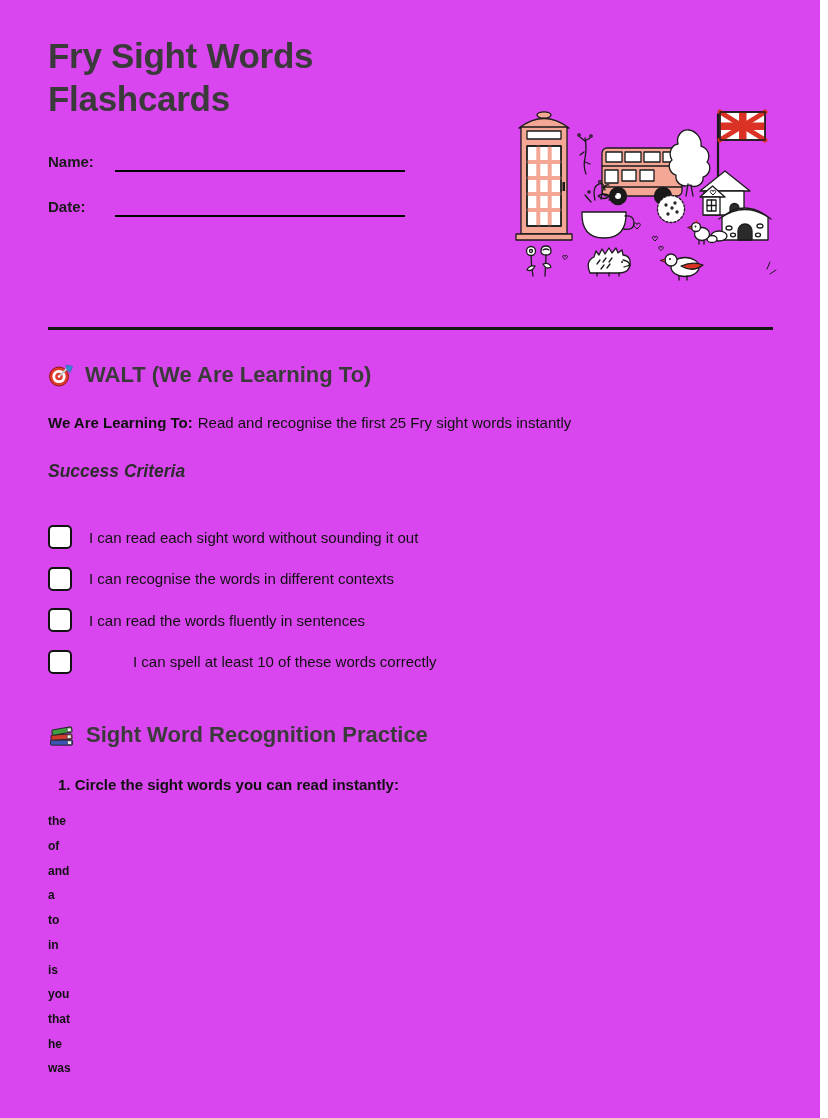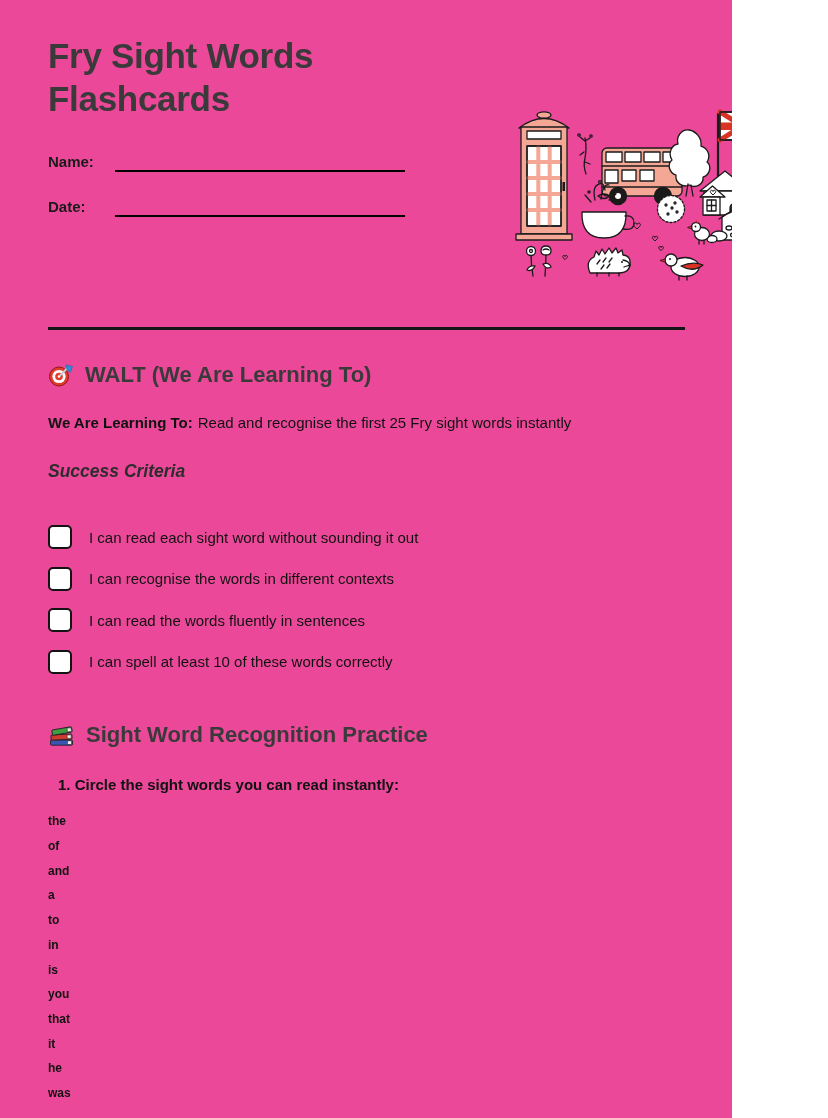--- a/index.html
+++ b/index.html
@@ -1,36 +1,36 @@
 <!DOCTYPE html>
 <html><head>
 <meta charset="utf-8">
 <style>
   html,body{margin:0;padding:0;background:#fff;}
   body{font-family:"Liberation Sans","DejaVu Sans",sans-serif;color:#1a1a1a;}
-  .page{position:relative;width:732px;height:1118px;overflow:hidden;background:#ec4899;
+  .page{position:relative;width:820px;height:1118px;overflow:hidden;background:#d946ef;
         box-sizing:border-box;padding:0 47px 0 48px;}
   h1.title{margin:34px 0 0;font-size:35px;line-height:1.24;font-weight:700;color:#3a3a3a;
         max-width:400px;letter-spacing:-0.3px;}
   .field-row{display:flex;align-items:flex-end;margin-top:29px;width:357px;}
   .field-row.date{margin-top:23px;}
   .field-label{font-weight:700;font-size:15px;line-height:1.2;width:67px;flex:0 0 auto;padding-bottom:1px;}
   .field-line{flex:1;border-bottom:2px solid #000;height:20px;}
   .illustration{position:absolute;left:505px;top:104px;width:272px;height:184px;}
   hr.divider{border:0;height:3px;background:#161616;margin:110px 0 0;}
   h2.section-heading{display:flex;align-items:center;gap:11px;font-size:22px;color:#3a3a3a;
         font-weight:700;margin:32px 0 0;text-align:center;}
   h2.practice-heading{margin-top:46px;}
   .h-icon{flex:0 0 auto;}
   p.lead{margin:26px 0 0;font-size:15px;color:#111;}
   p.lead strong{margin-right:5px;}
   h3.sub-heading{font-size:17.5px;margin:30px 0 0;color:#2d2d2d;font-weight:700;font-style:italic;}
   .checklist{margin-top:42px;}
   .check-row{display:flex;align-items:center;height:27px;margin-bottom:14.5px;}
-  .check-row:last-child{margin-bottom:18px;}
+  .check-row:last-child{margin-bottom:18px;gap:44px;}
   .checkbox{width:20px;height:20px;border:2.6px solid #131313;border-radius:5px;background:#fff;flex:0 0 auto;}
   .check-label{margin-left:17px;font-size:15px;color:#111;}
   p.instruction{margin:28px 10px 0;font-size:15px;font-weight:700;color:#111;}
   .word-list{margin-top:16px;}
   .word{font-size:12px;font-weight:700;line-height:24.7px;color:#111;}
 </style>
 </head>
 <body>
 
 <div class="page">
@@ -271,20 +271,19 @@
       <div class="word">to</div>
 
       <div class="word">in</div>
 
       <div class="word">is</div>
 
       <div class="word">you</div>
 
       <div class="word">that</div>
 
-      <div class="word">it</div>
 
       <div class="word">he</div>
 
       <div class="word">was</div>
     </div>
 
 </div>
 
 </body></html>

